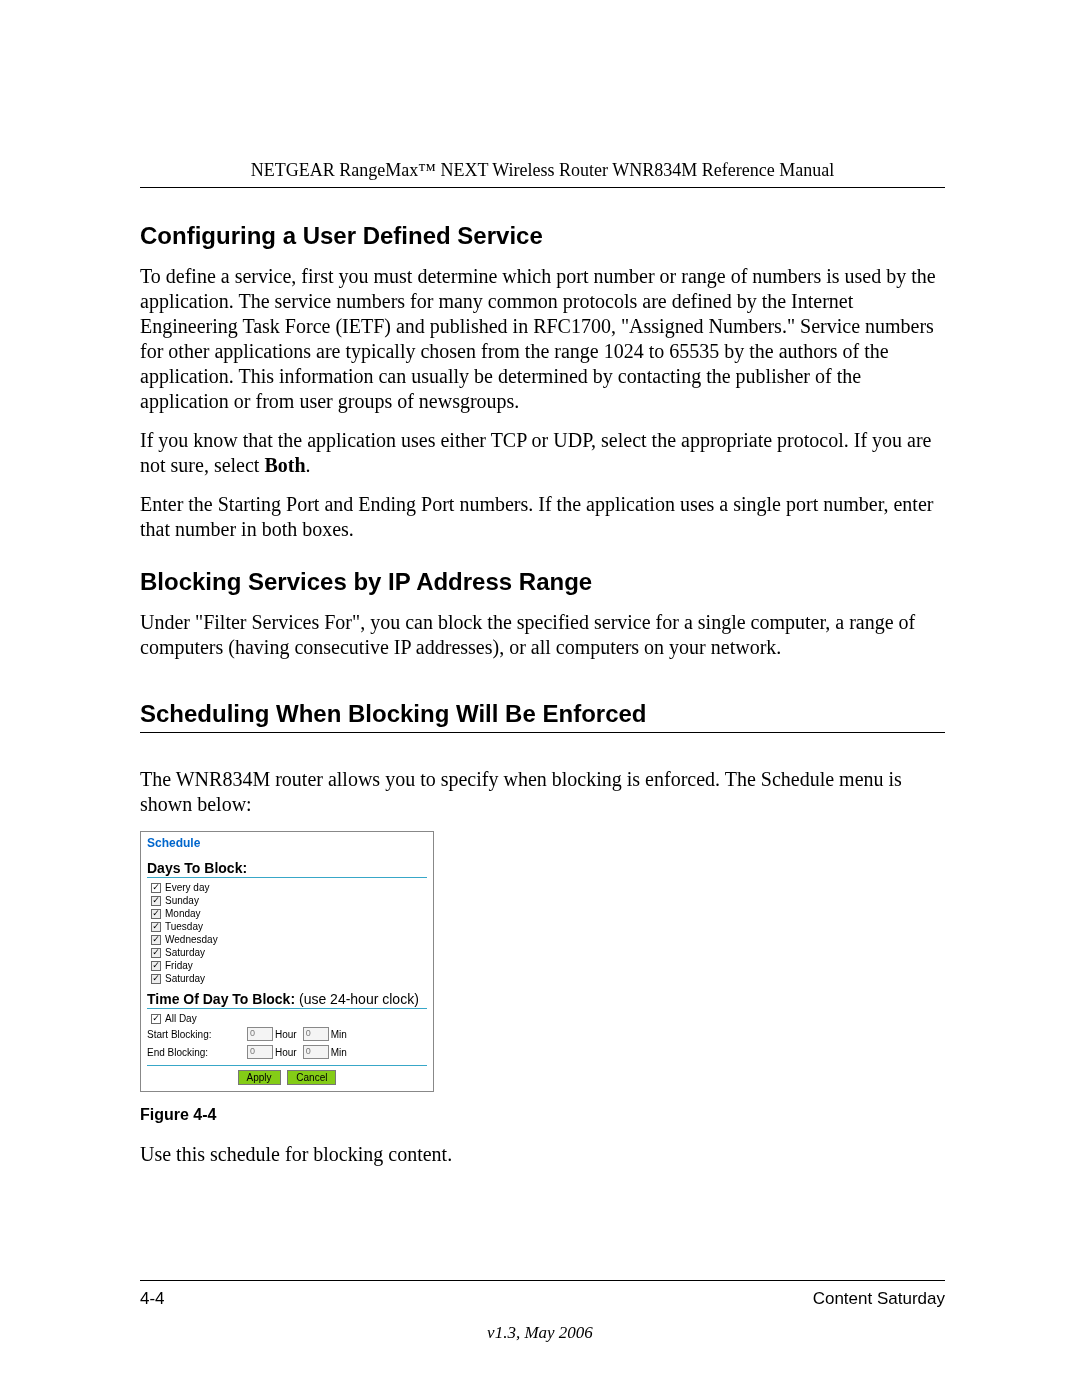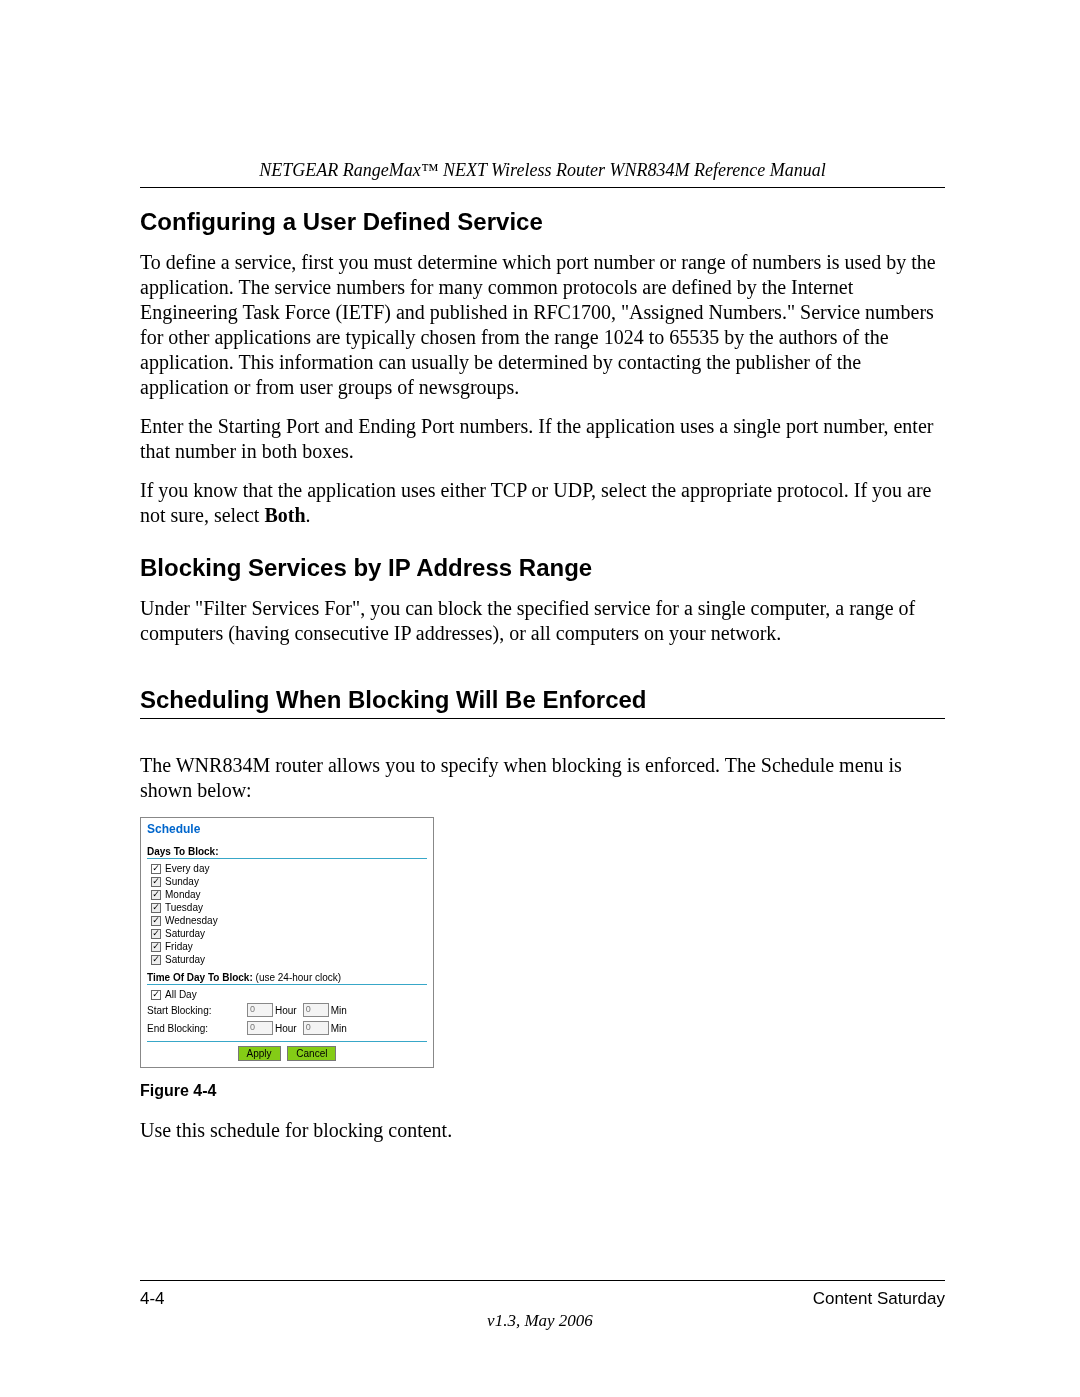--- a/index.html
+++ b/index.html
@@ -9,26 +9,25 @@
     color: #000;
   }
   .page {
     width: 1080px;
     height: 1397px;
     position: relative;
     box-sizing: border-box;
     padding: 160px 135px 0 140px;
   }
   .running-head {
-    font-style: italic;
     font-size: 18px;
     text-align: center;
     border-bottom: 1.5px solid #000;
     padding-bottom: 6px;
-    margin-bottom: 20px;
+    margin-bottom: 34px;
   }
   h3.section {
     font-family: Arial, Helvetica, sans-serif;
     font-weight: bold;
     font-size: 24px;
     margin: 0 0 14px 0;
   }
   p.body {
     font-size: 20px;
     line-height: 1.25;
@@ -60,21 +59,21 @@
     border-top: 1px solid #000;
     padding-top: 8px;
     font-family: Arial, Helvetica, sans-serif;
     font-size: 17px;
     display: flex;
     justify-content: space-between;
   }
   .footer-version {
     position: absolute;
     left: 0; right: 0;
-    bottom: 66px;
+    bottom: 54px;
     text-align: center;
     font-style: italic;
     font-size: 17px;
   }
 
   
   .schedule-box {
     width: 280px;
     border: 1px solid #888;
     background: #fff;
@@ -89,21 +88,21 @@
     font-weight: bold;
     font-size: 12px;
     margin-bottom: 10px;
   }
   .schedule-subhead {
     font-weight: bold;
     border-bottom: 1px solid #38a7c8;
     padding-bottom: 1px;
     margin-bottom: 3px;
     margin-top: 2px;
-    font-size: 10px;
+    font-size: 14px;
   }
   .schedule-subhead .hint {
     font-weight: normal;
   }
   .check-row {
     display: flex;
     align-items: center;
     gap: 4px;
     padding: 1px 0 1px 4px;
     font-size: 10px;
@@ -158,24 +157,24 @@
 </style>
 </head>
 <body>
 
 <div class="page">
 
   <div class="running-head">NETGEAR RangeMax™ NEXT Wireless Router WNR834M Reference Manual</div>
 
   <h3 class="section">Configuring a User Defined Service</h3>
   <p class="body">To define a service, first you must determine which port number or range of numbers is used by the application. The service numbers for many common protocols are defined by the Internet Engineering Task Force (IETF) and published in RFC1700, "Assigned Numbers." Service numbers for other applications are typically chosen from the range 1024 to 65535 by the authors of the application. This information can usually be determined by contacting the publisher of the application or from user groups of newsgroups.</p>
-  <p class="body">Enter the Starting Port and Ending Port numbers. If the application uses a single port number, enter that number in both boxes.</p>
   <p class="body">
     <span>If you know that the application uses either TCP or UDP, select the appropriate protocol. If you are not sure, select </span><b>Both</b><span>.</span>
   </p>
+  <p class="body">Enter the Starting Port and Ending Port numbers. If the application uses a single port number, enter that number in both boxes.</p>
 
   <h3 class="section" style="margin-top:26px">Blocking Services by IP Address Range</h3>
   <p class="body">Under "Filter Services For", you can block the specified service for a single computer, a range of computers (having consecutive IP addresses), or all computers on your network.</p>
 
   <h2 class="chapter">Scheduling When Blocking Will Be Enforced</h2>
   <hr class="chapter-rule">
   <p class="body">The WNR834M router allows you to specify when blocking is enforced. The Schedule menu is shown below:</p>
 
   <div class="schedule-box">
     <div class="schedule-title">Schedule</div>

